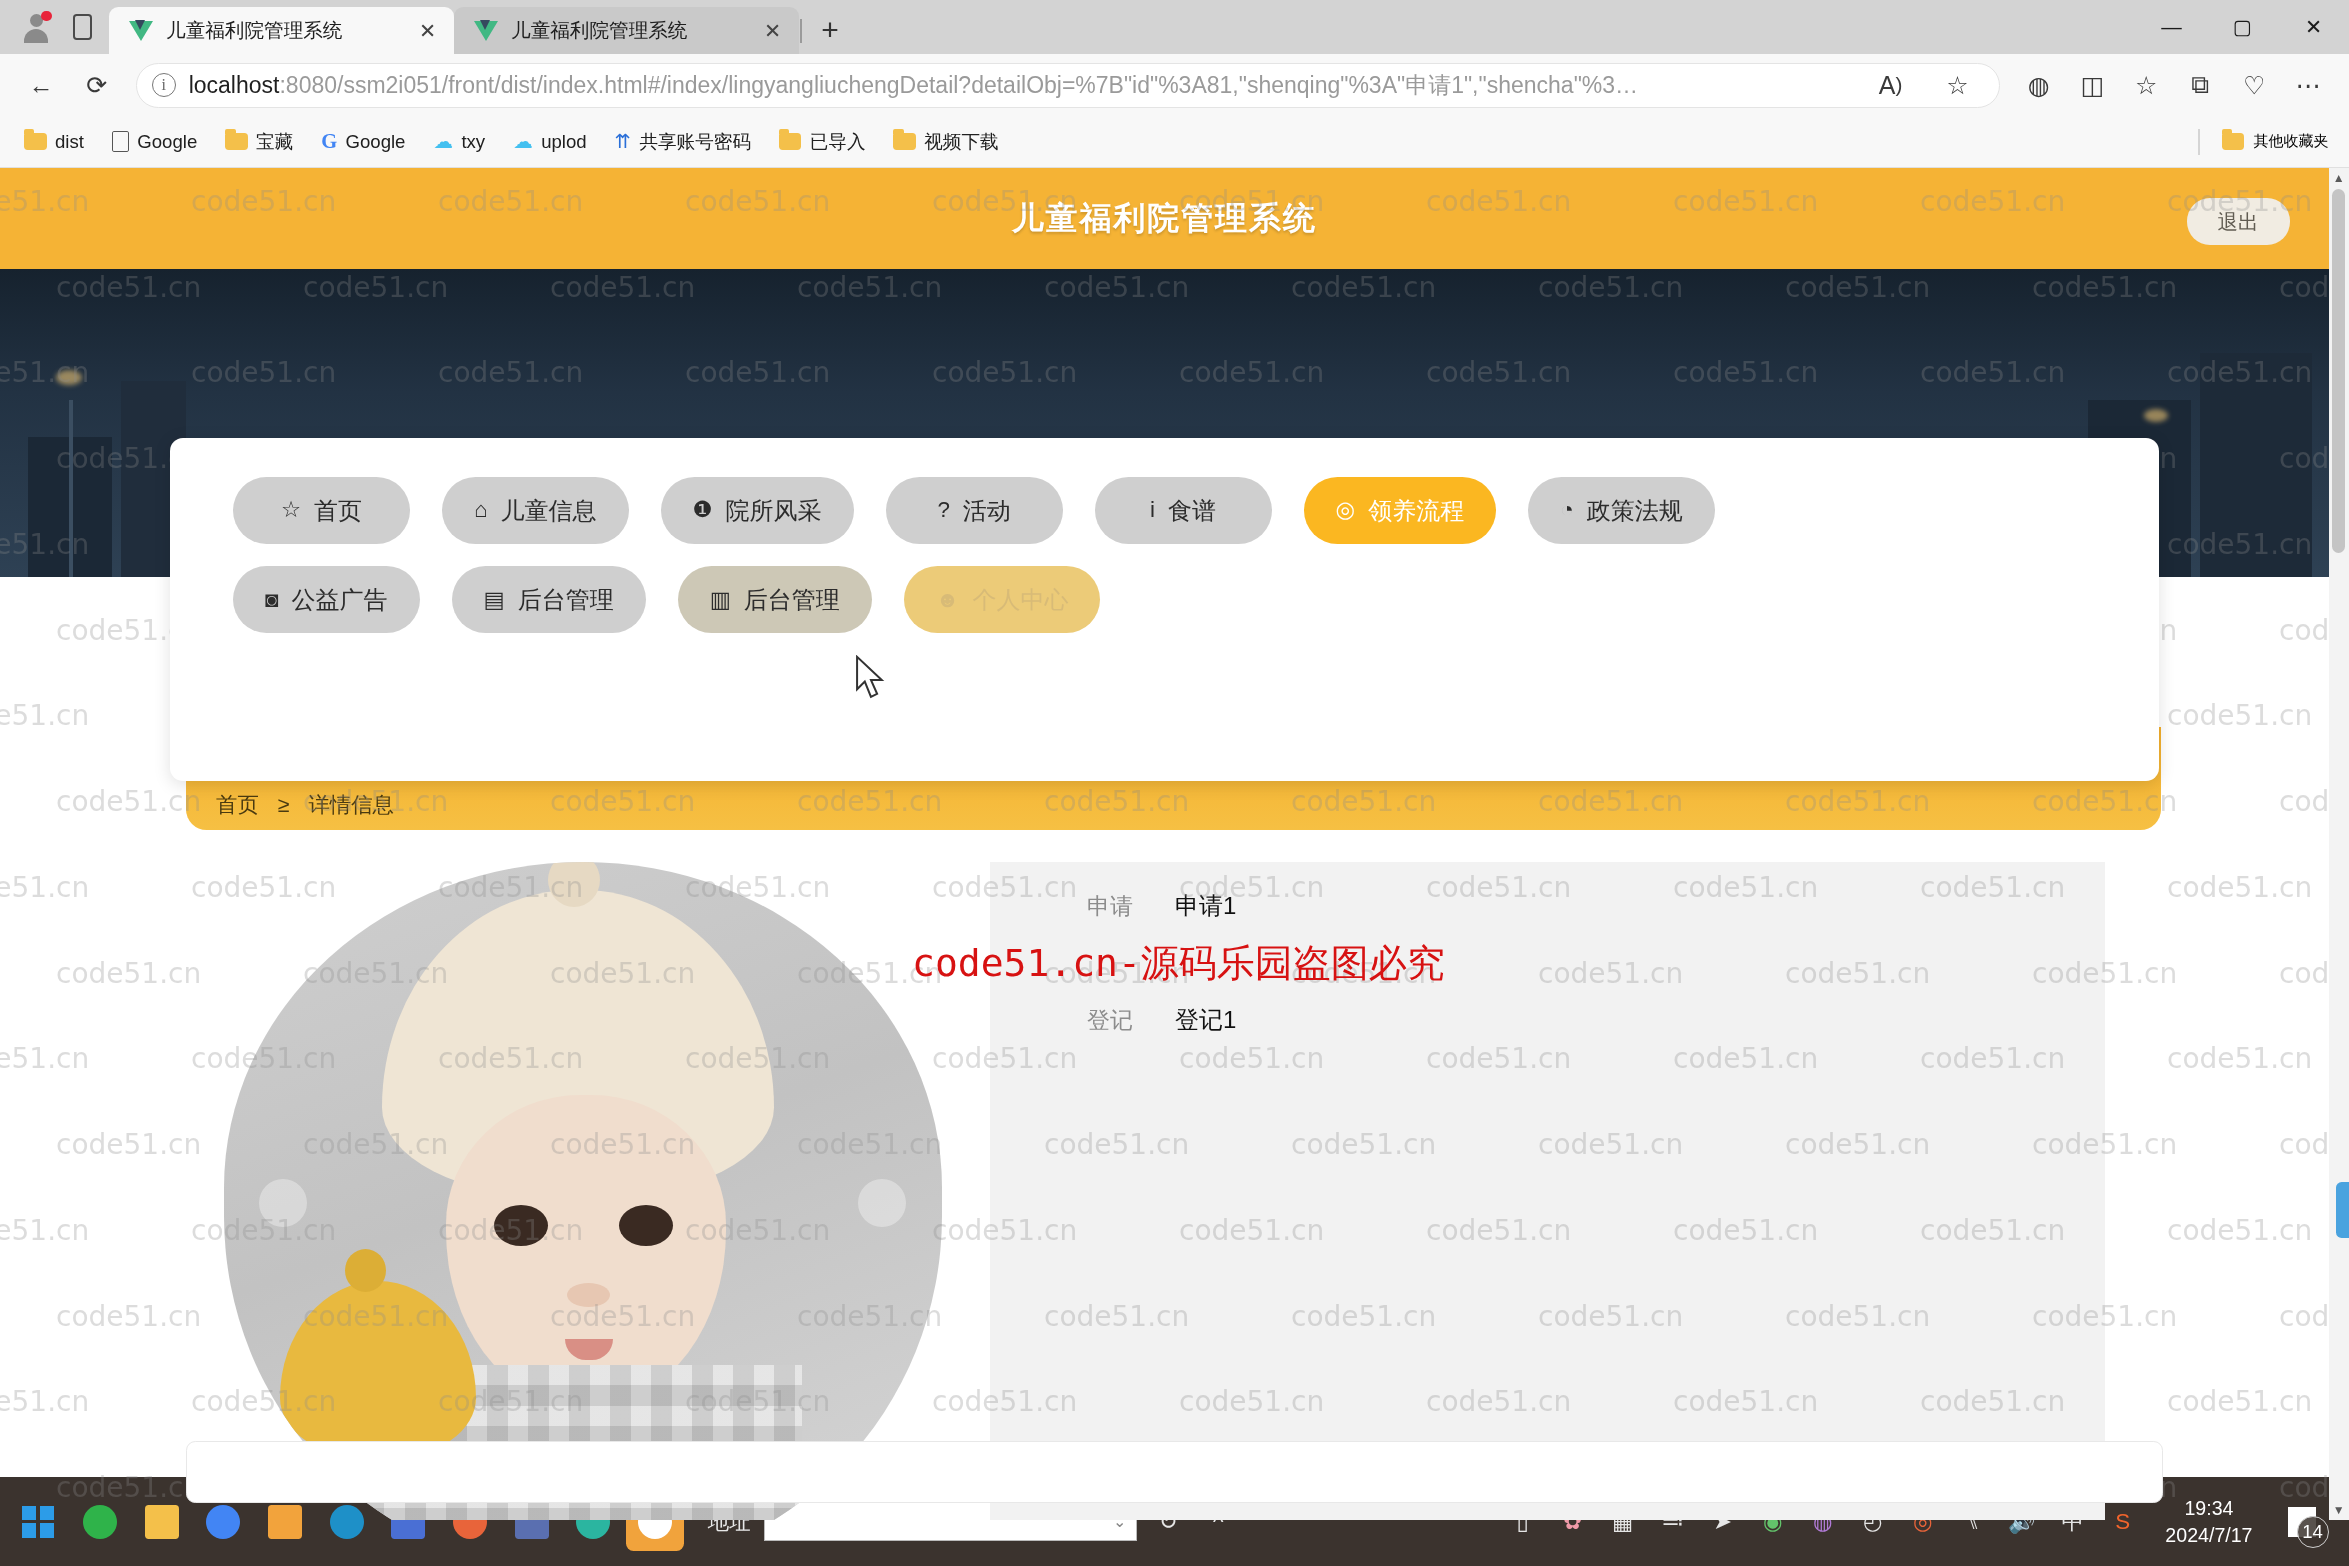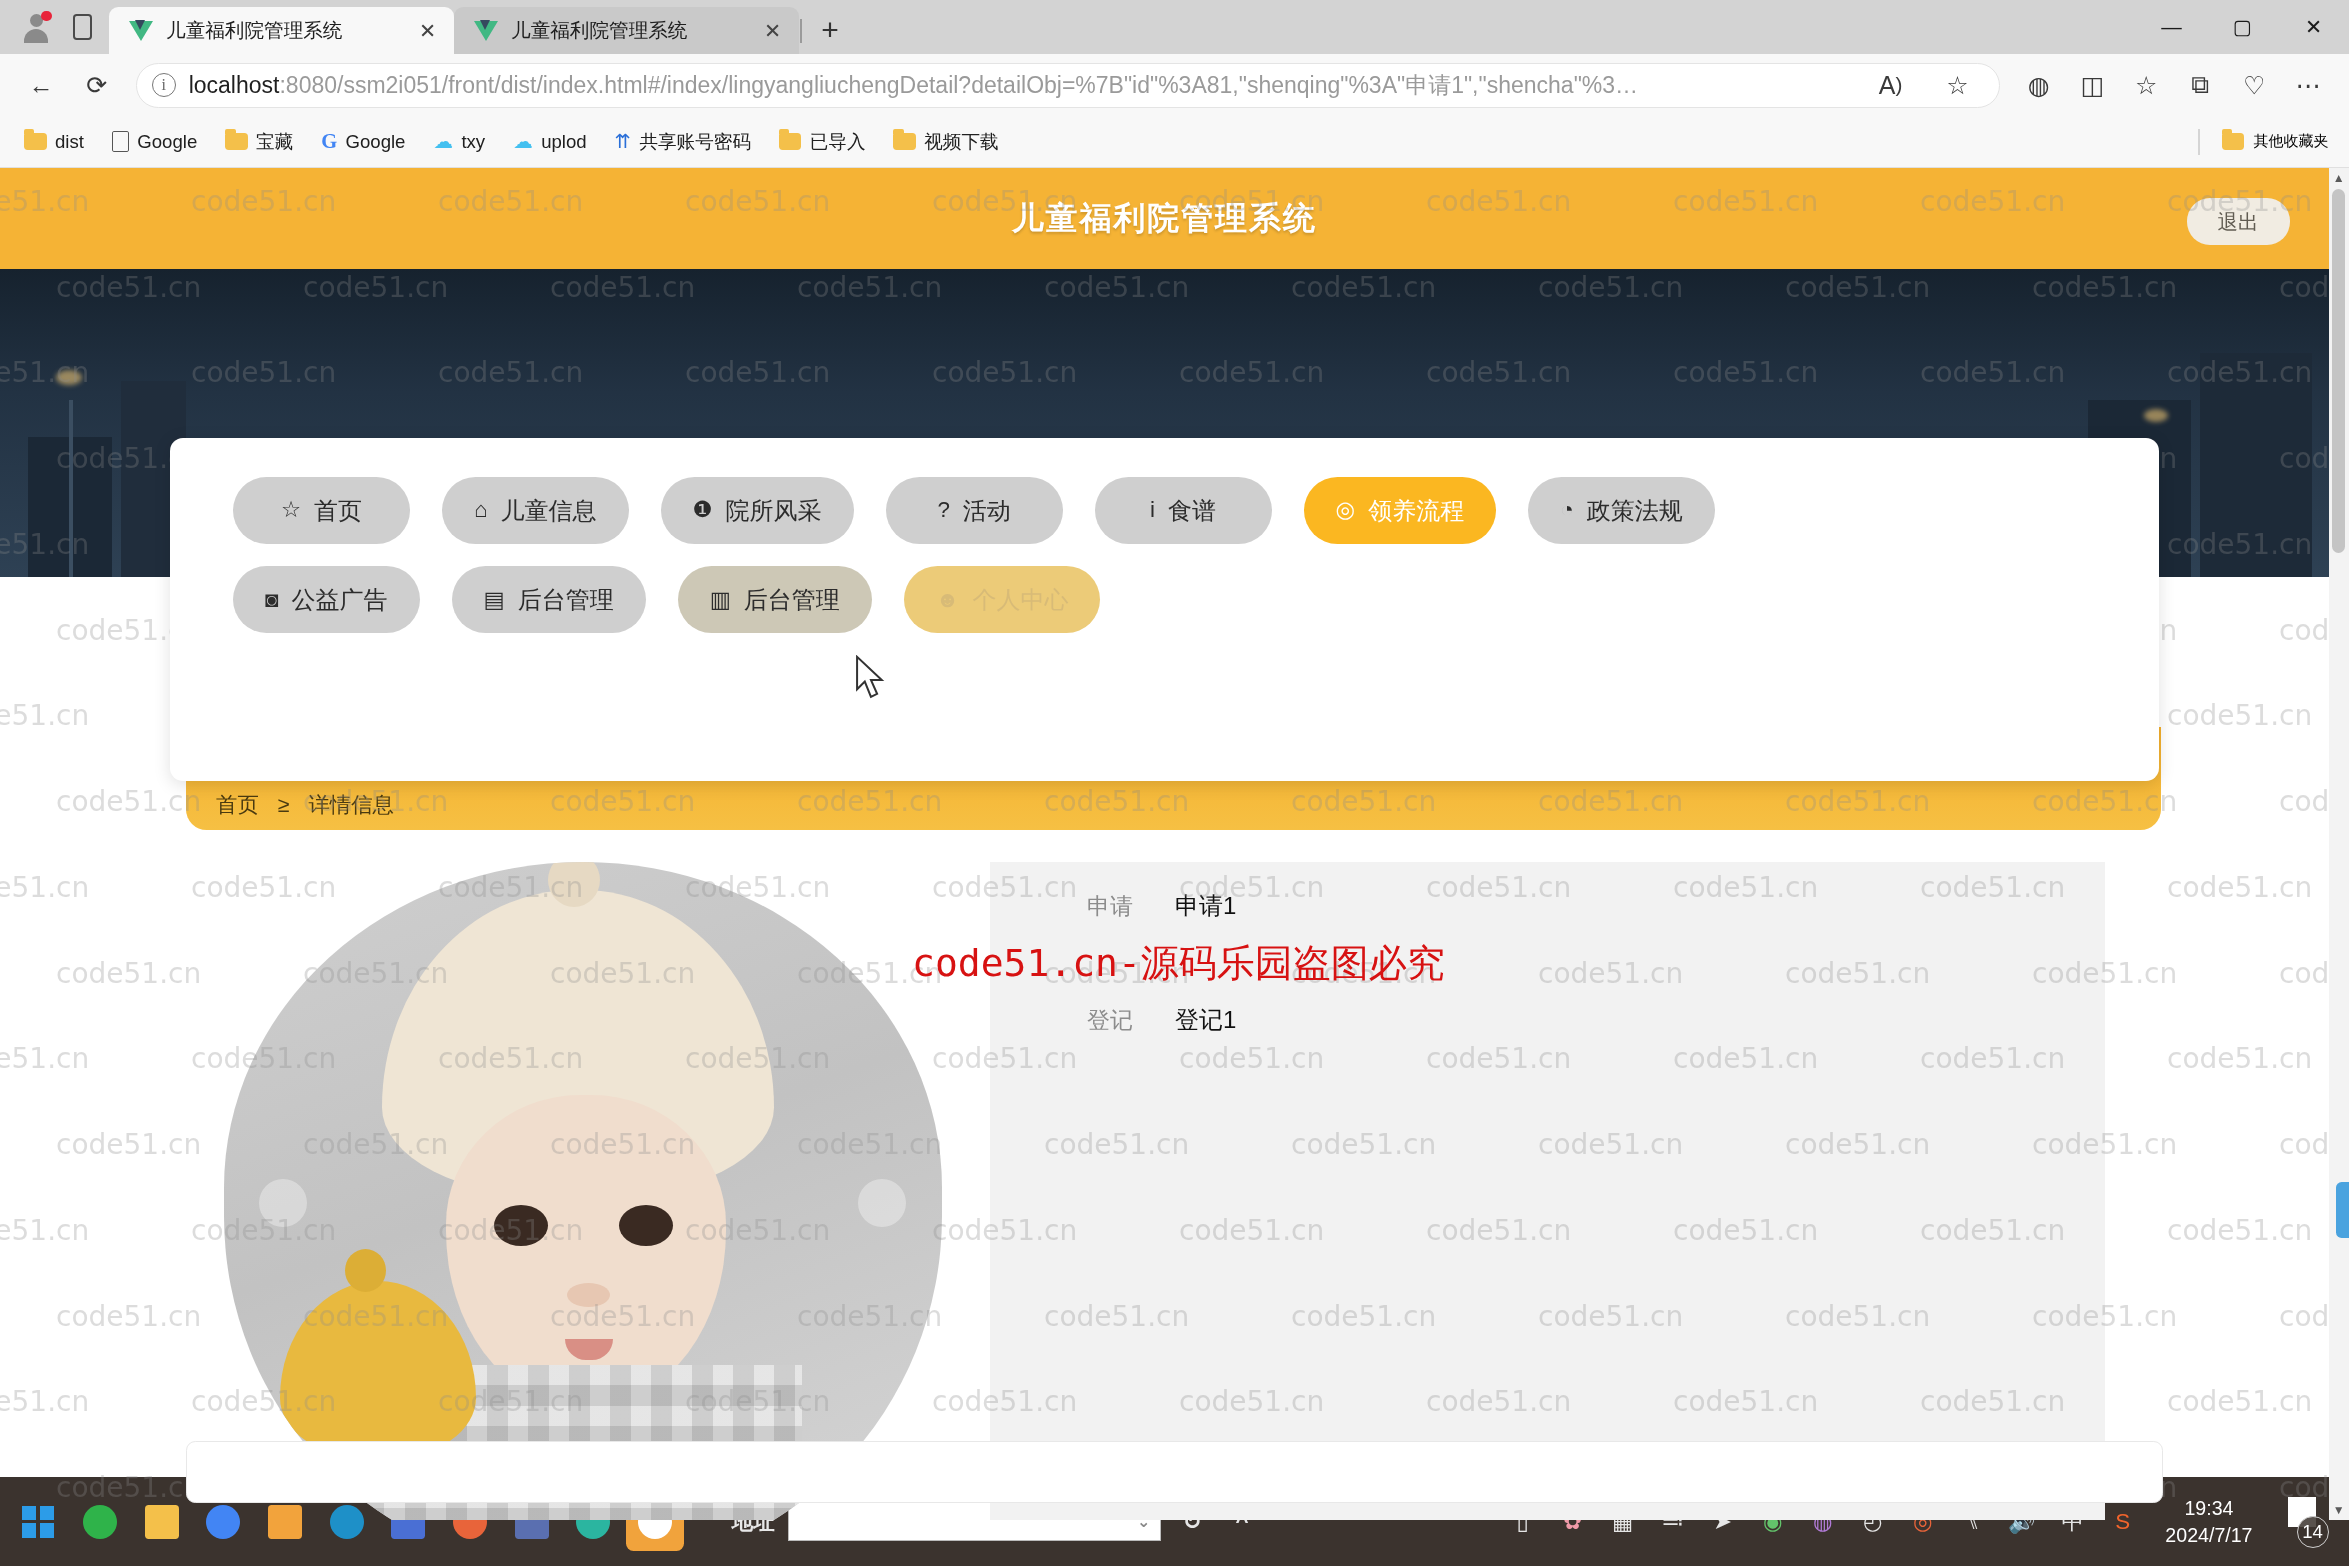--- a/index.html
+++ b/index.html
@@ -177,27 +177,27 @@
 
   
   .taskbar {
     position: absolute; bottom: 0; left: 0; width: 2349px; height: 89px;
     background: #3b332e; display: flex; align-items: center; padding: 0 9.3px; gap: 3.7px;
   }
   .tb-app { width: 58px; height: 58px; border-radius: 7.5px; display: flex; align-items: center; justify-content: center; font-size: 24px; color: #fff; position: relative; }
   .tb-app .sq { width: 34px; height: 34px; border-radius: 6.5px; }
   .win-logo { width: 32px; height: 32px; display: grid; grid-template-columns: 1fr 1fr; grid-template-rows: 1fr 1fr; gap: 3.7px; }
   .win-logo i { background: #2c9ce8; display: block; }
-  .addr-wrap { display: flex; align-items: center; gap: 13px; margin-left: 44px; font-weight: bold; }
+  .addr-wrap { display: flex; align-items: center; gap: 13px; margin-left: 20px; }
   .addr-label { color: #e8e8e8; font-size: 21.4px; }
   .addr-input { width: 373px; height: 39px; background: #fff; border: 0.9px solid #bbb; display: flex; align-items: center; justify-content: flex-end; padding-right: 9.3px; font-size: 16px; color: #888; }
   .tray { margin-left: auto; display: flex; align-items: center; gap: 13px; padding-right: 13px; }
   .tray-ic { font-size: 22.4px; color: #e6e6e6; display: flex; align-items: center; justify-content: center; width: 37px; height: 37px; }
   .clock { color: #fff; font-size: 19.6px; text-align: center; line-height: 1.35; padding: 0 11.2px; }
-  .notif { position: relative; width: 50px; height: 50px; display: flex; align-items: flex-start; justify-content: center; }
+  .notif { position: relative; width: 50px; height: 50px; display: flex; align-items: center; justify-content: center; }
   .notif .sheet { width: 28px; height: 30px; background: #fff; }
   .notif .cnt { position: absolute; right: -1.9px; bottom: -1.9px; width: 32px; height: 32px; border-radius: 50%; border: 1.9px solid #cfcfcf; color: #fff; font-size: 18.6px; display: flex; align-items: center; justify-content: center; background: rgba(60,52,46,.85); }
 </style>
 </head>
 <body>
 
 <div class="browser">
 
   <div class="tabstrip">
     <div class="winctl-left">

